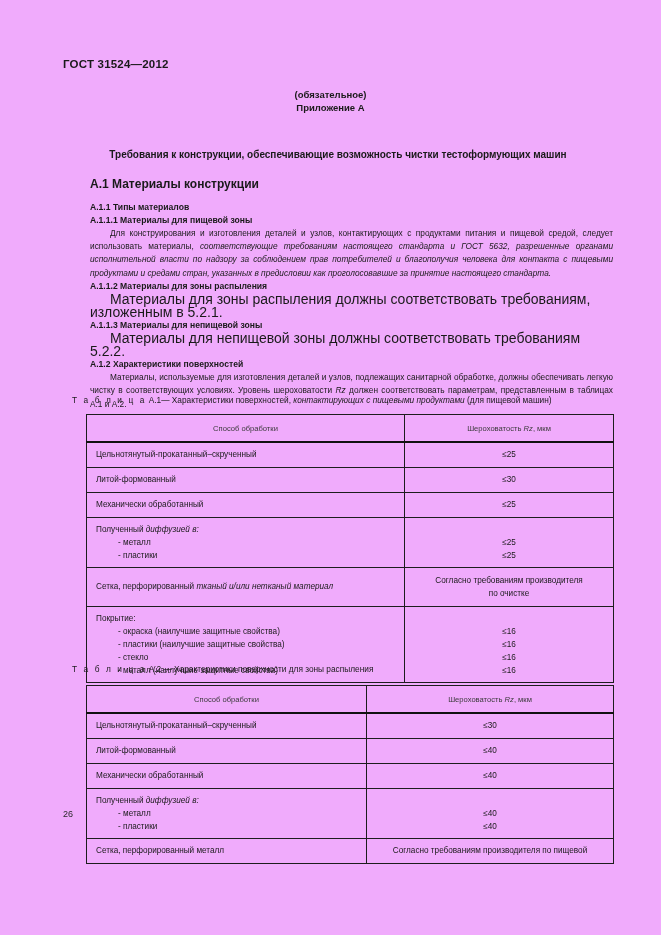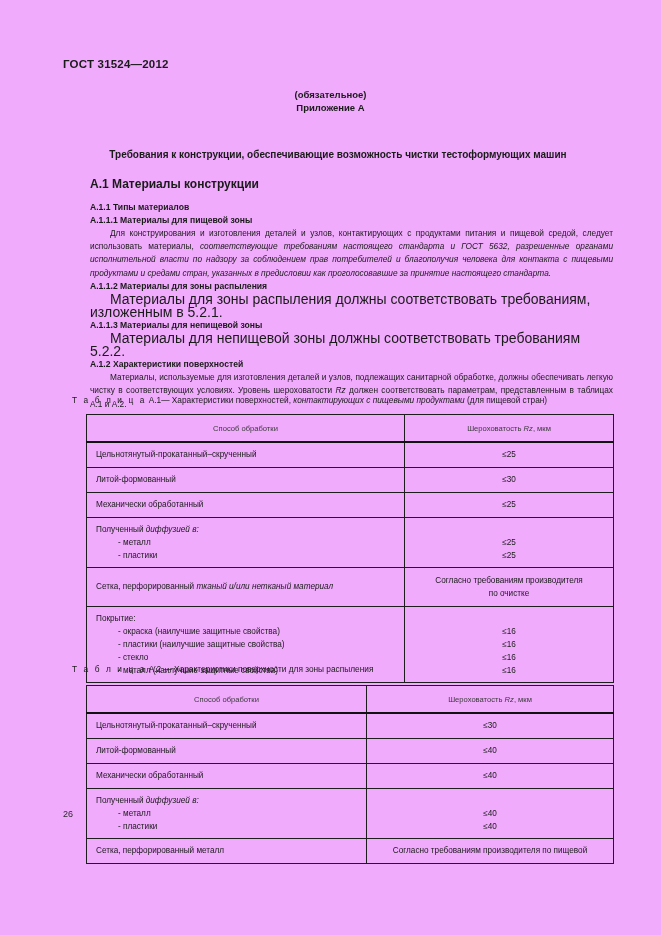--- a/index.html
+++ b/index.html
@@ -185,21 +185,21 @@
     <p class="para-noindent">Материалы для зоны распыления должны соответствовать требованиям, изложенным в 5.2.1.</p>
 
     <div class="h-lvl4">А.1.1.3  Материалы для непищевой зоны</div>
     <p class="para-noindent">Материалы для непищевой зоны должны соответствовать требованиям 5.2.2.</p>
 
     <div class="h-lvl3">А.1.2  Характеристики поверхностей</div>
     <p class="para"><span>Материалы, используемые для изготовления деталей и узлов, подлежащих санитарной обработке, должны обеспечивать легкую чистку в соответствующих условиях. Уровень шероховатости </span><span class="it">Rz</span><span> должен соответствовать параметрам, представленным в таблицах А.1 и А.2.</span></p>
 
   </div>
 
-  <div class="tbl-caption" style="top:394px;"><span class="lbl">Т а б л и ц а</span> <span>А.1—</span><span> Характеристики поверхностей, </span><span class="it">контактирующих с пищевыми продуктами</span><span> (для пищевой стран)</span></div>
+  <div class="tbl-caption" style="top:394px;"><span class="lbl">Т а б л и ц а</span> <span>А.1—</span><span> Характеристики поверхностей, </span><span class="it">контактирующих с пищевыми продуктами</span><span> (для пищевой машин)</span></div>
 
   <table class="gost" style="left:86px; top:414px; width:527px;">
     <colgroup>
         <col style="width:318px;">
         <col style="width:209px;">
       </colgroup>
     <thead>
       <tr>
         <th class="c-center">Способ обработки</th>
         <th class="c-center"><span>Шероховатость </span><span class="it">Rz</span><span>, мкм</span></th>

